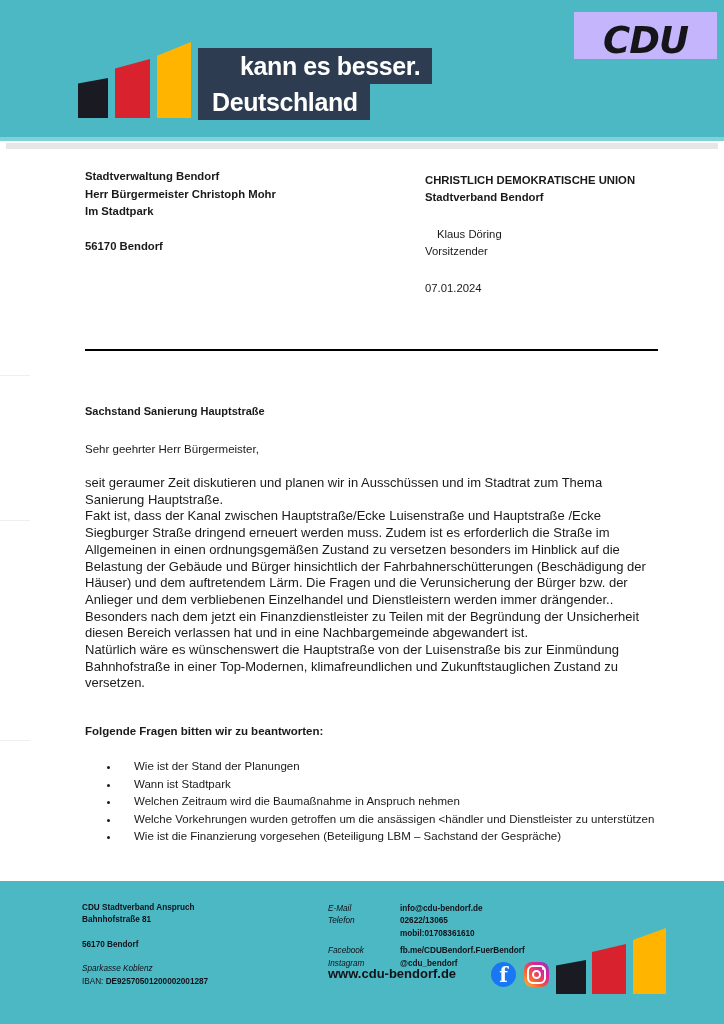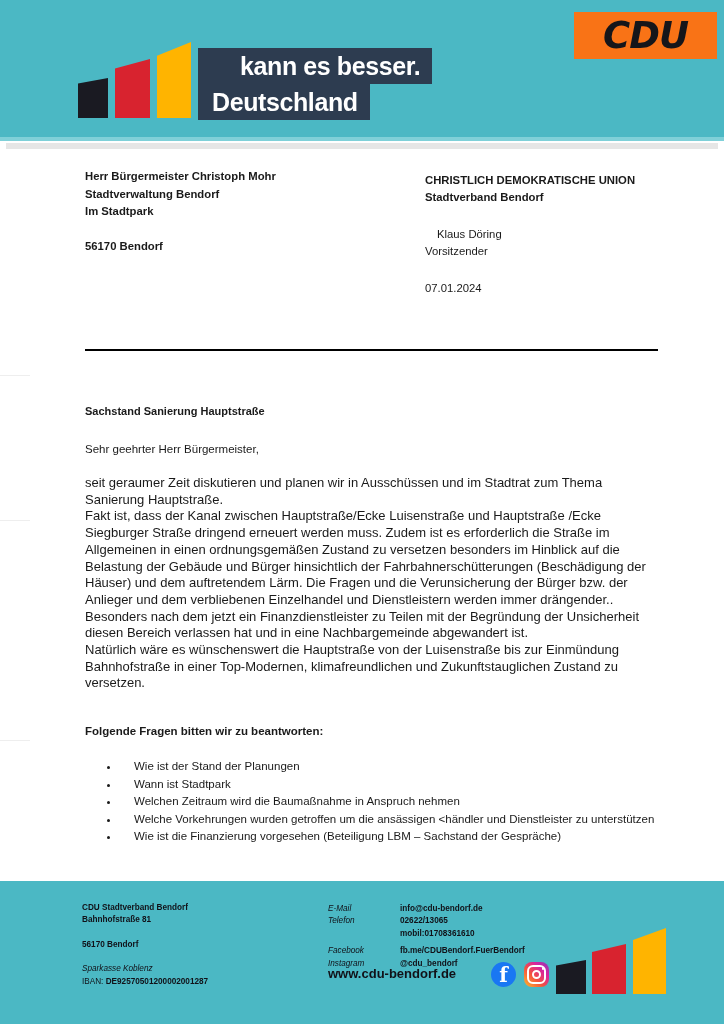--- a/index.html
+++ b/index.html
@@ -78,23 +78,23 @@
     width: max-content;
   }
   .slogan-line.l1 { padding: 1px 12px 1px 14px; }
   .slogan-line.l2 { padding: 1px 12px 1px 42px; margin-top: 2px; }
 
   
   .cdu-logo {
     position: absolute;
     left: 574px; top: 12px;
     width: 143px; height: 47px;
-    background: #f97316;
+    background: #c4b5fd;
     display: flex;
-    align-items: center;
+    align-items: flex-end;
     justify-content: center;
   }
   .cdu-logo-text {
     font-family: "DejaVu Sans", sans-serif;
     font-weight: bold;
     font-style: italic;
     font-size: 37px;
     letter-spacing: -1px;
     color: #16161a;
     line-height: 1;
@@ -306,22 +306,22 @@
     <span class="slogan-line l1">Deutschland</span>
   </div>
 
   <div class="cdu-logo">
     <span class="cdu-logo-text">CDU</span>
   </div>
 
   <div class="body-area">
 
     <div class="addr-block">
+      <div>Stadtverwaltung Bendorf</div>
       <div>Herr Bürgermeister Christoph Mohr</div>
-      <div>Stadtverwaltung Bendorf</div>
       <div>Im Stadtpark</div>
       <div class="addr-city">56170 Bendorf</div>
     </div>
 
     <div class="sender-block">
       <div class="sender-org">CHRISTLICH DEMOKRATISCHE UNION</div>
       <div class="sender-org">Stadtverband Bendorf</div>
       <div class="sender-person">Klaus Döring</div>
       <div>Vorsitzender</div>
       <div class="sender-date">07.01.2024</div>
@@ -350,21 +350,21 @@
     </ul>
   </div>
 
   <div class="margin-mark" style="top:375px;"></div>
   <div class="margin-mark" style="top:520px;"></div>
   <div class="margin-mark" style="top:740px;"></div>
 
   <div class="footer-band"></div>
 
   <div class="footer-left">
-    <div class="bold">CDU Stadtverband Bendorf</div>
+    <div class="bold">CDU Stadtverband Anspruch</div>
     <div class="bold">Bahnhofstraße 81</div>
     <div class="bold gap-a">56170 Bendorf</div>
     <div class="ital gap-b">Sparkasse Koblenz</div>
     <div>
       <span>IBAN:</span>
       <span class="bold">DE92570501200002001287</span>
     </div>
   </div>
 
   <div class="footer-contact">

